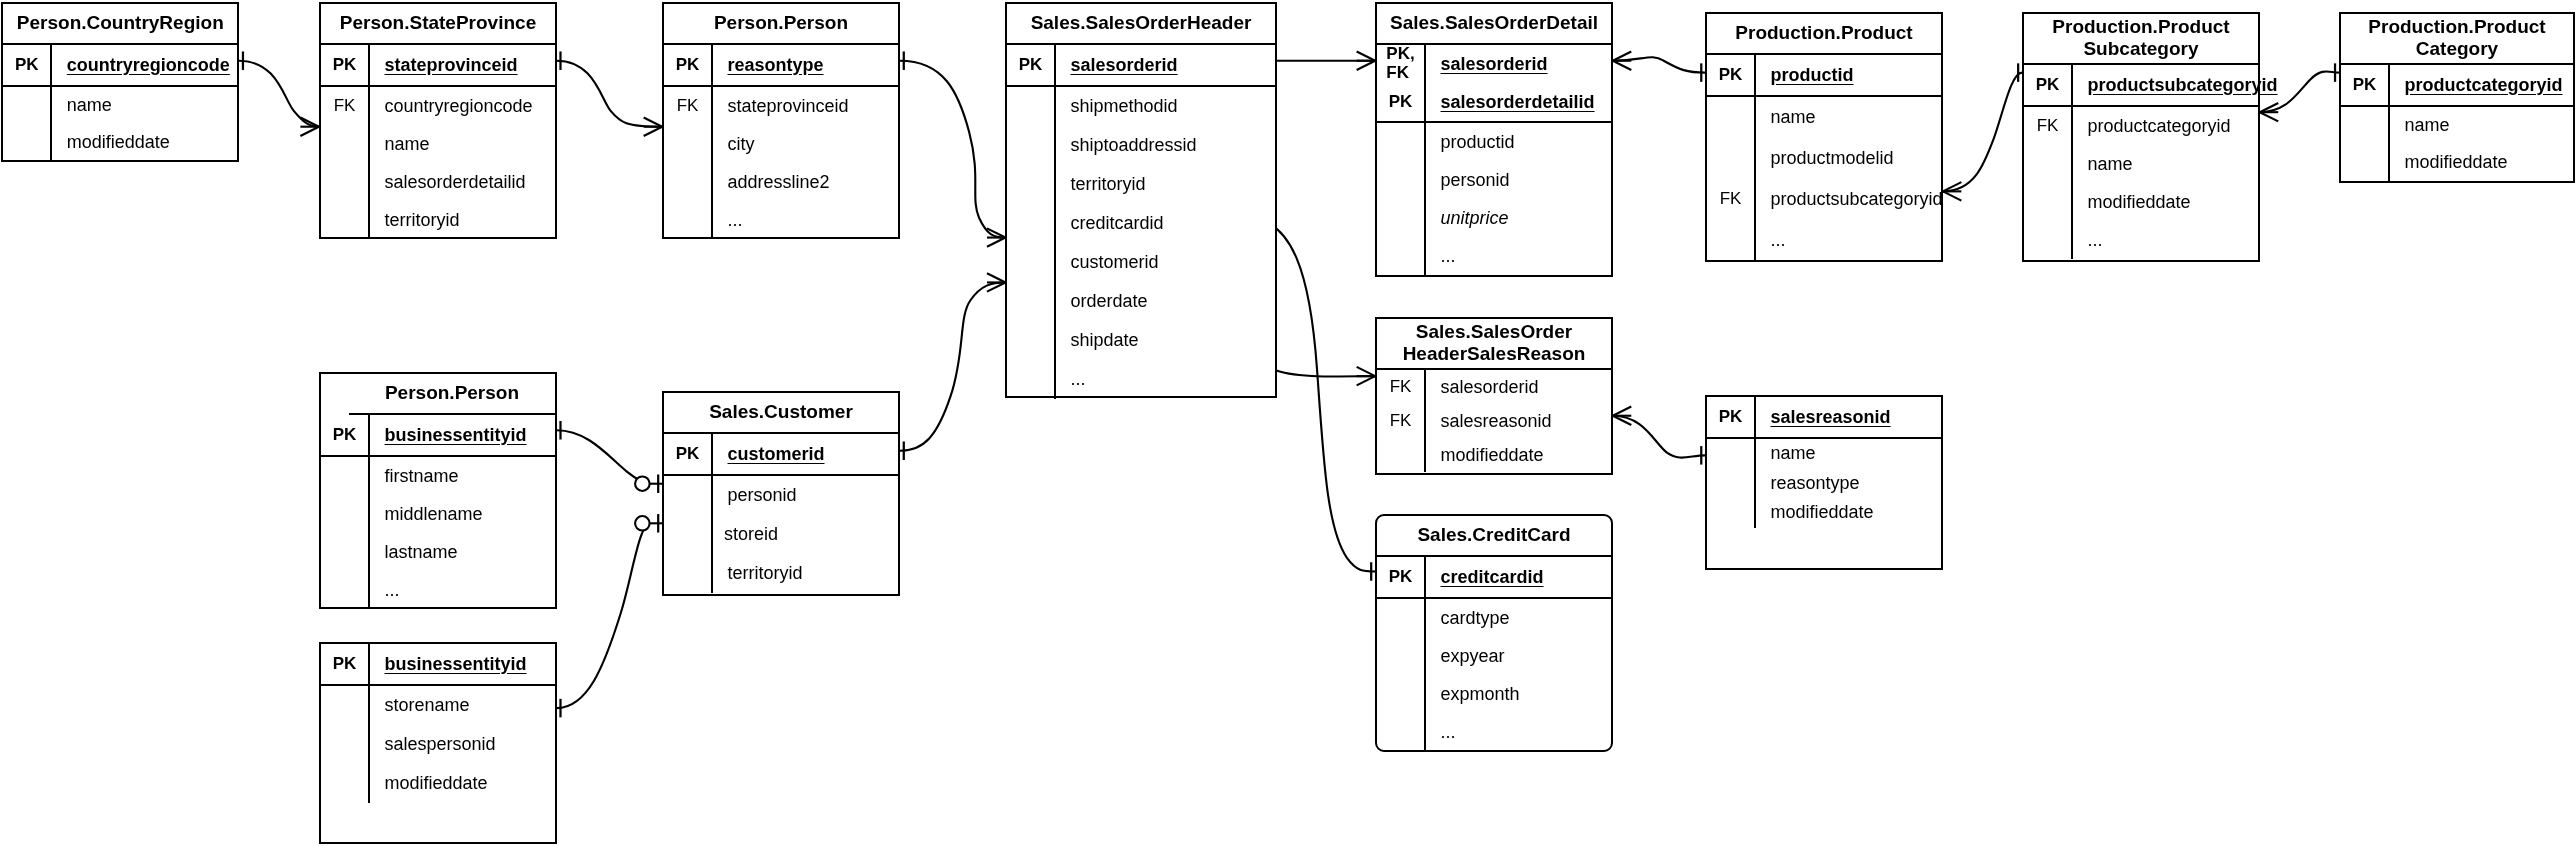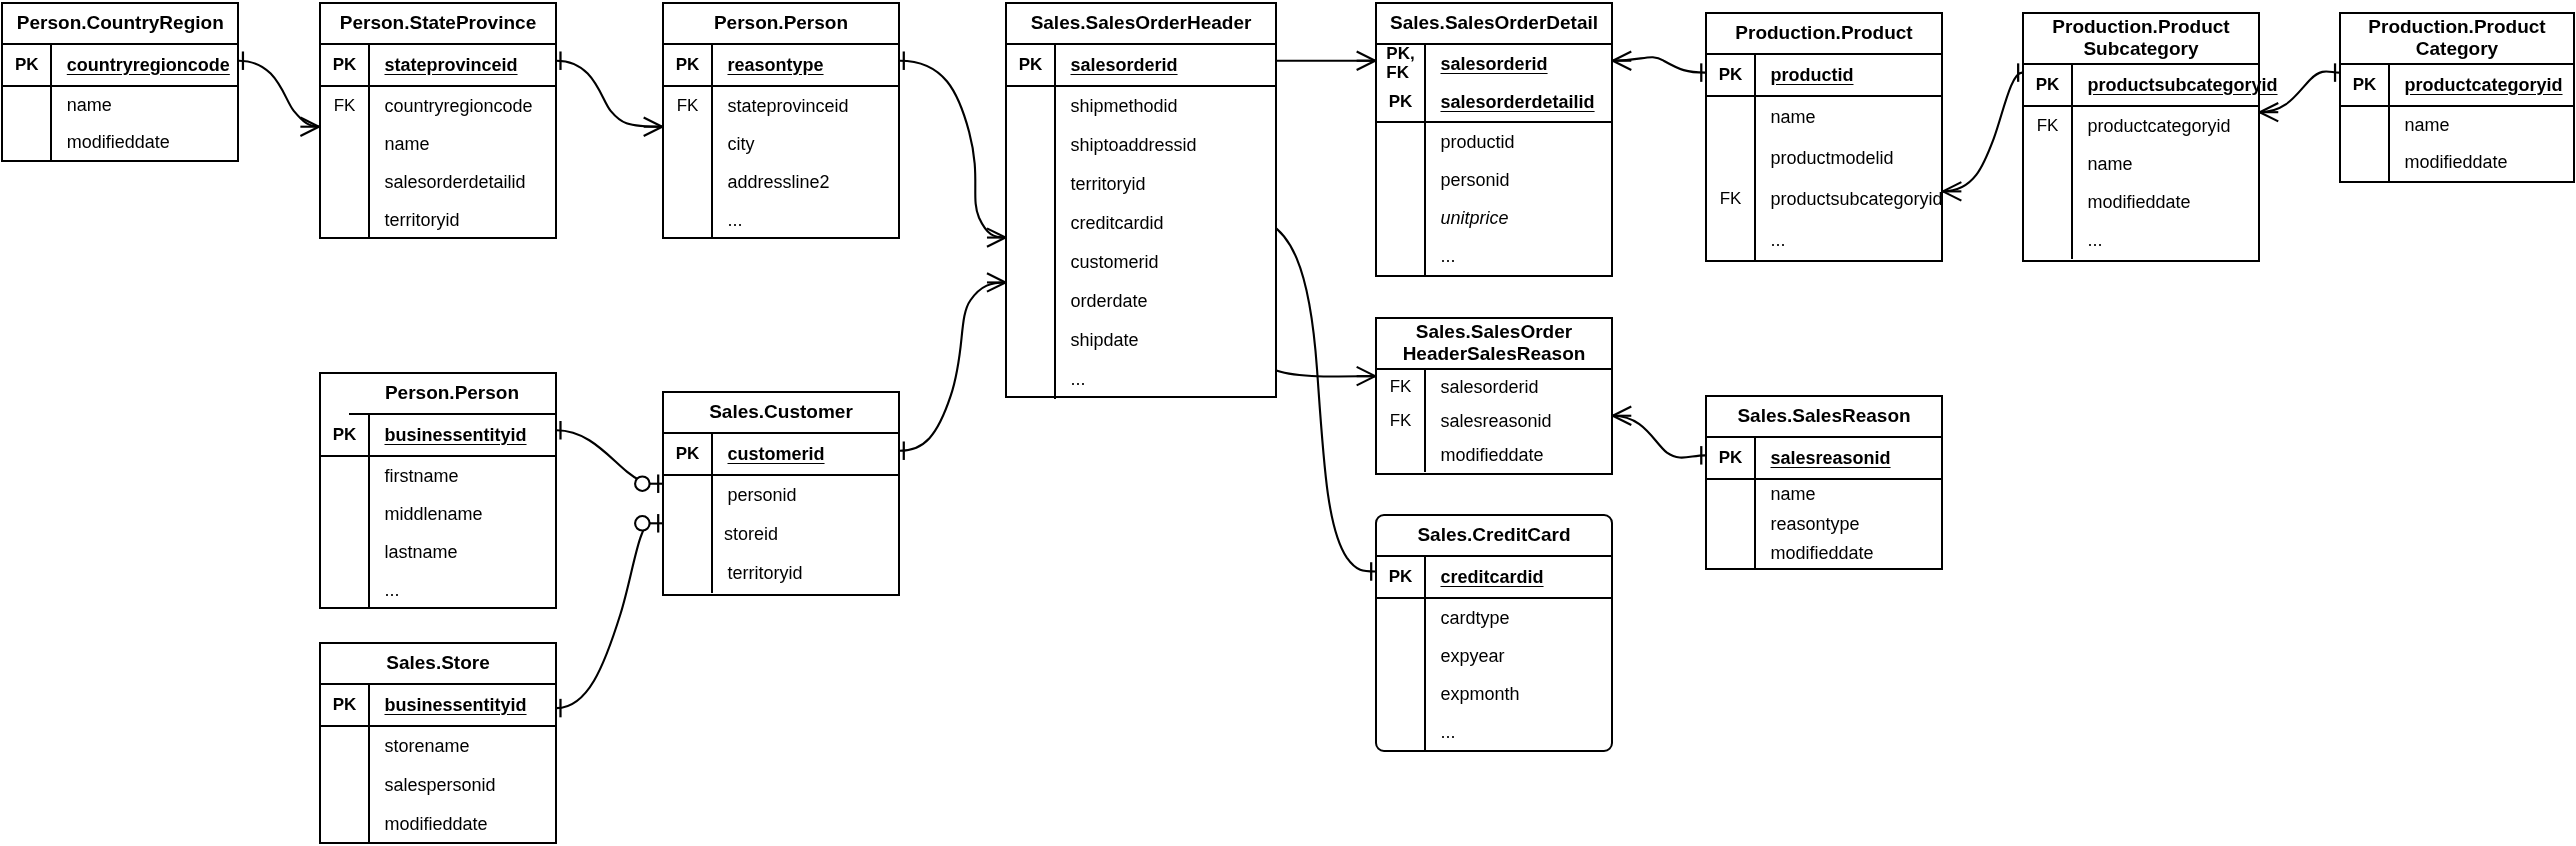--- a/index.html
+++ b/index.html
@@ -390,21 +390,20 @@
           </div>
           <div class="name-col">
             <div class="ncell" style="height: 34px;">salesorderid</div>
             <div class="ncell" style="height: 34px;">salesreasonid</div>
             <div class="ncell" style="height: 34px;">modifieddate</div>
           </div>
         </div>
       </div>
     </div>
     <div class="entity" style="left: 1705px; top: 395px; width: 238px; height: 175px;">
-      <div class="ent-title" style="height: 41px;">Sales.SalesReason</div>
       <div class="ent-body">
         <div class="rowstack pk-group">
           <div class="key-col">
             <div class="kcell pk" style="height: 40px;">PK</div>
           </div>
           <div class="name-col">
             <div class="ncell pkname" style="height: 40px;">salesreasonid</div>
           </div>
         </div>
         <div class="rowstack">
@@ -494,21 +493,20 @@
           </div>
           <div class="name-col">
             <div class="ncell" style="height: 39px;">personid</div>
             <div class="ncell" style="height: 39px; padding-left: 11px;">storeid</div>
             <div class="ncell" style="height: 39px;">territoryid</div>
           </div>
         </div>
       </div>
     </div>
     <div class="entity" style="left: 319px; top: 642px; width: 238px; height: 202px;">
-      <div class="ent-title" style="height: 41px;">Sales.Store</div>
       <div class="ent-body">
         <div class="rowstack pk-group">
           <div class="key-col">
             <div class="kcell pk" style="height: 40px;">PK</div>
           </div>
           <div class="name-col">
             <div class="ncell pkname" style="height: 40px;">businessentityid</div>
           </div>
         </div>
         <div class="rowstack">

